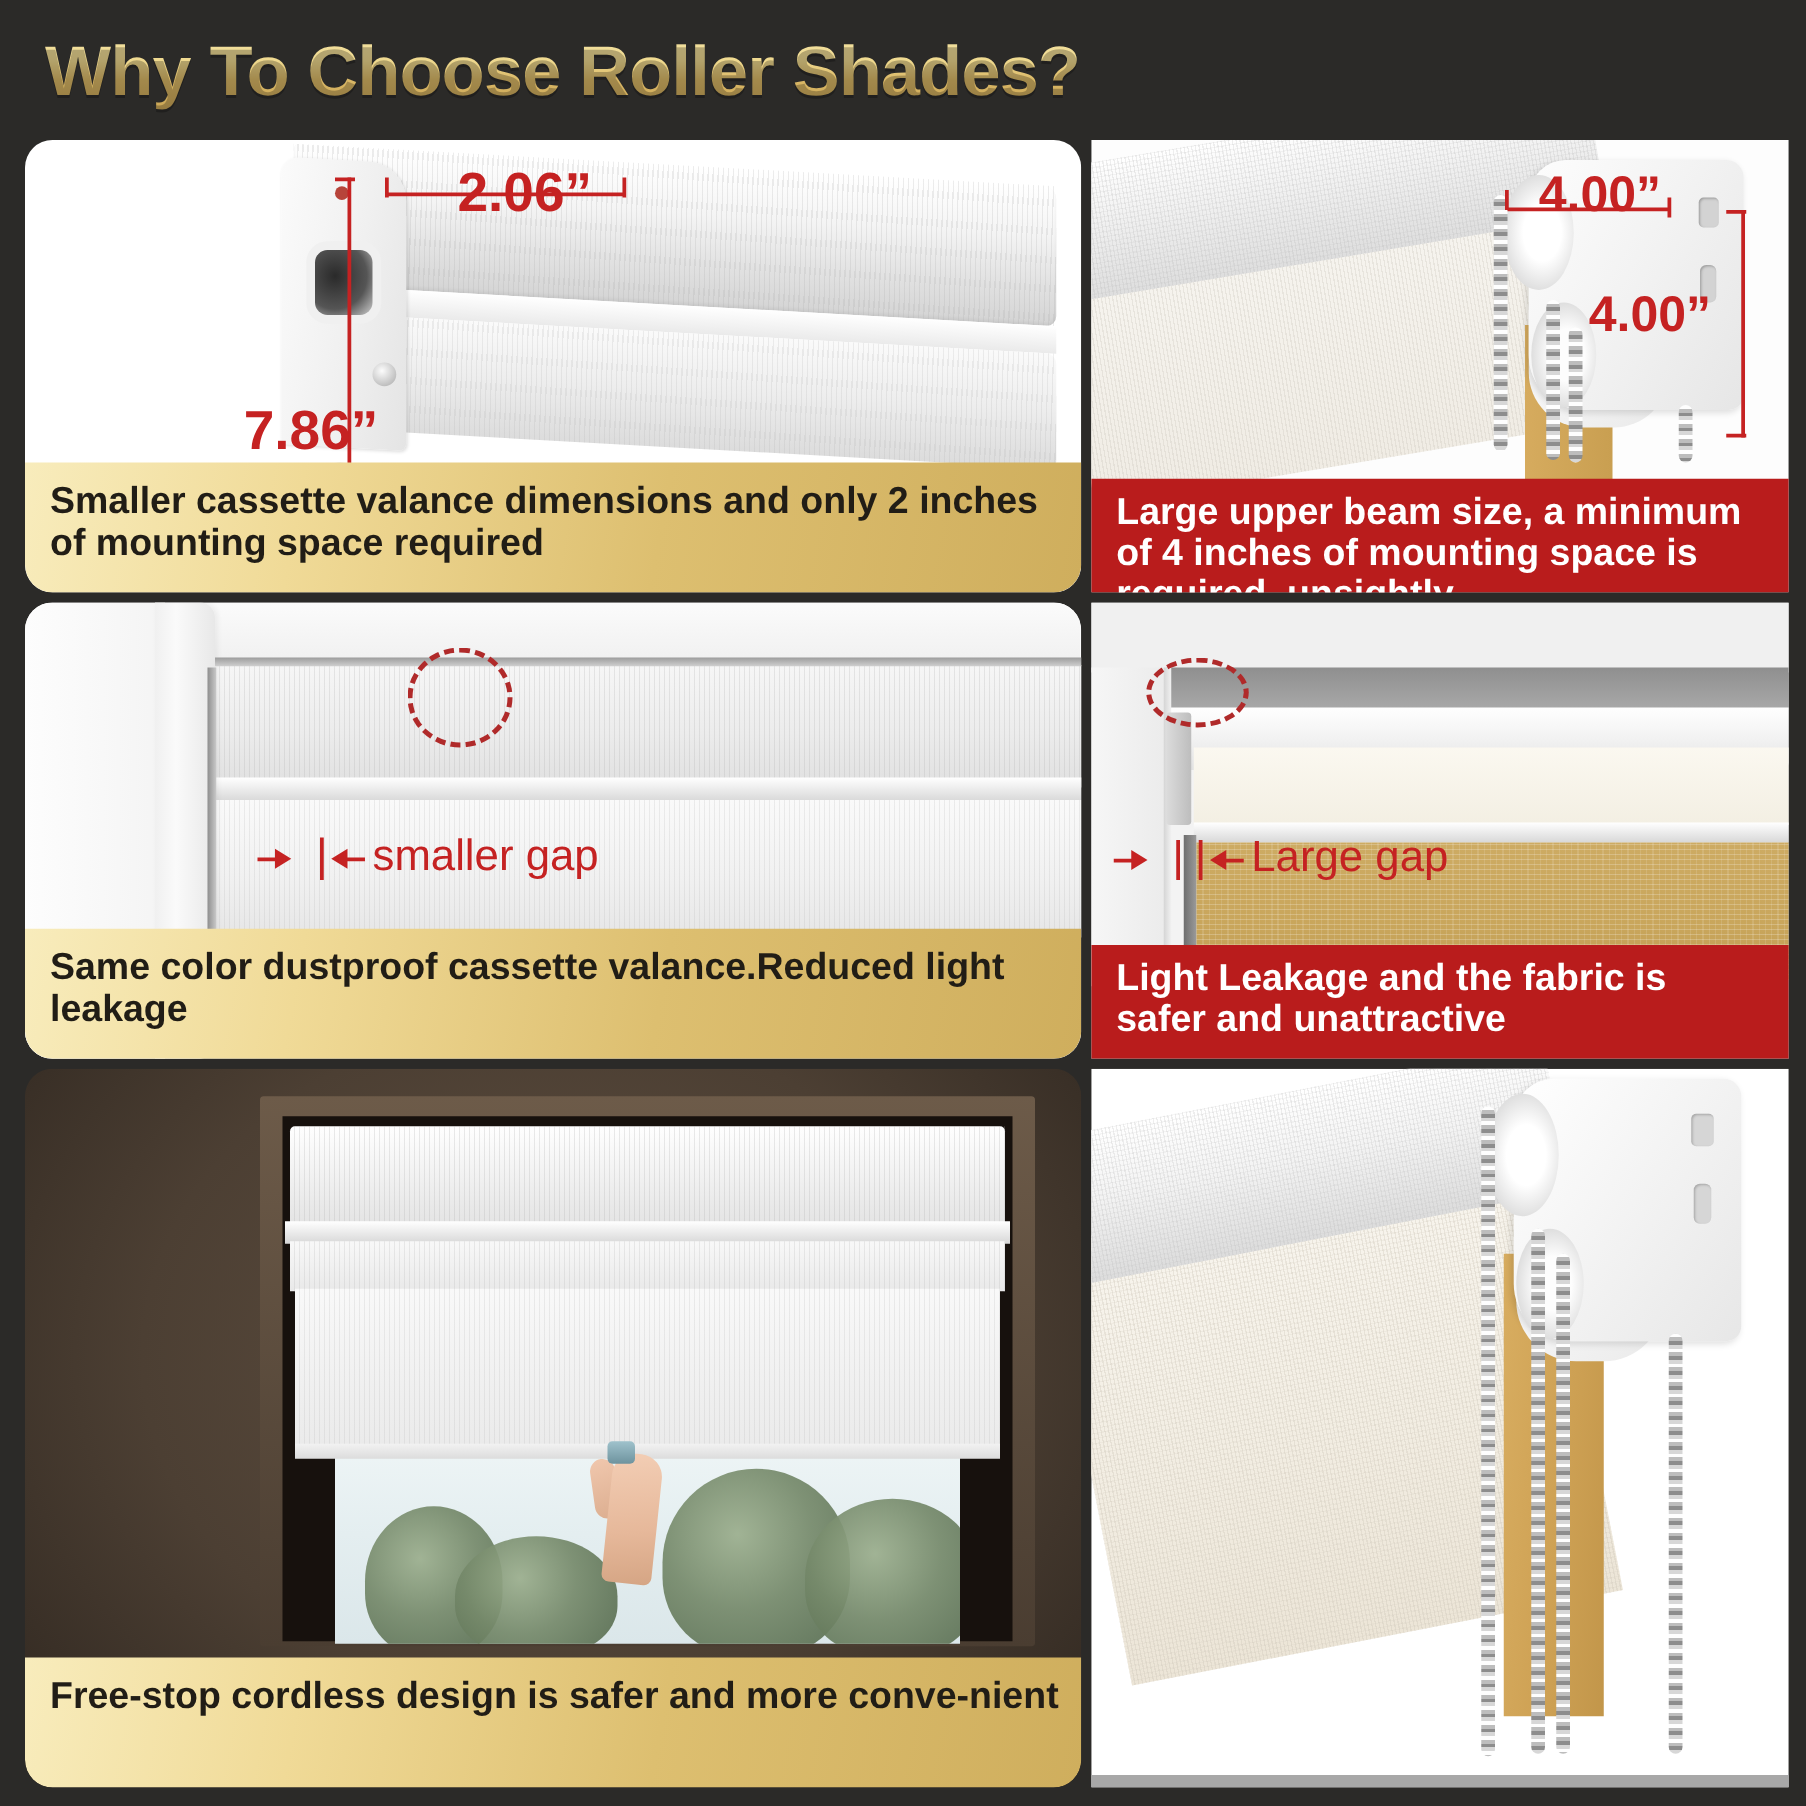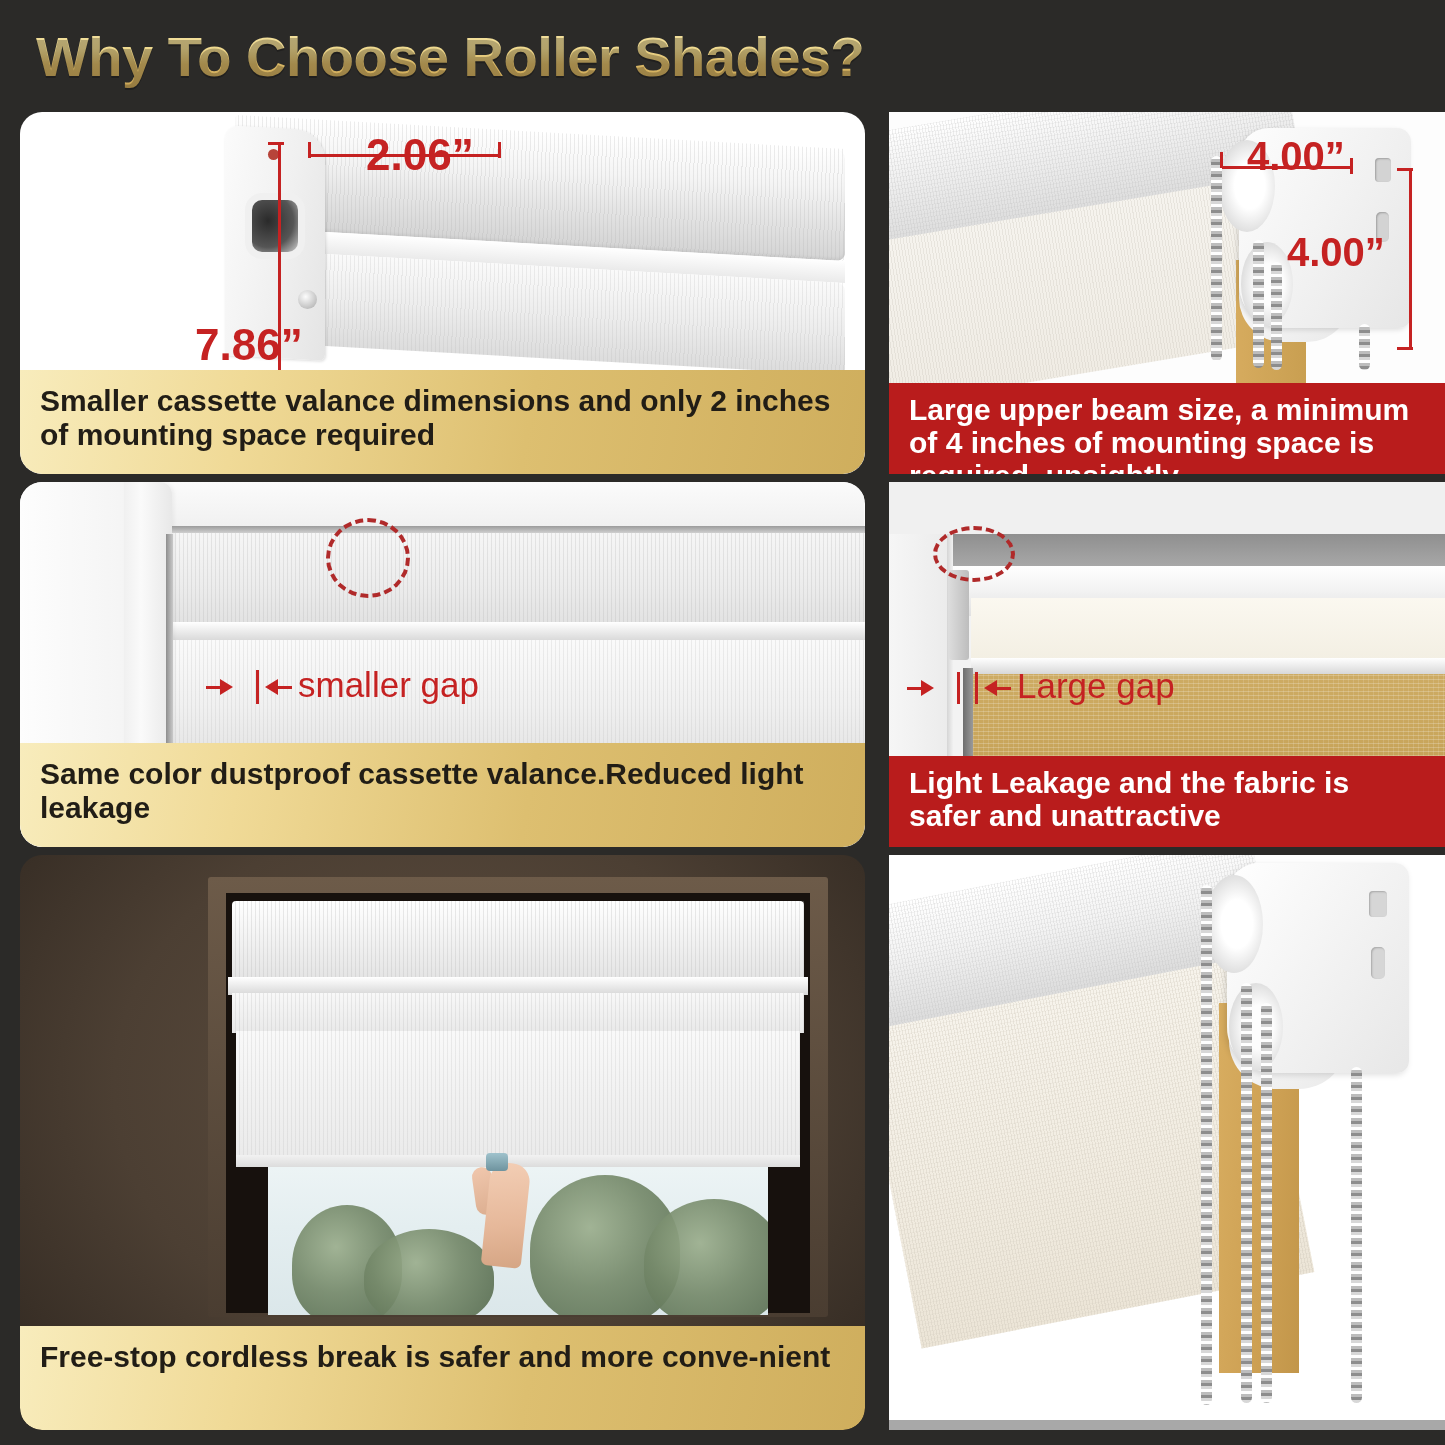--- a/index.html
+++ b/index.html
@@ -28,21 +28,21 @@
   }
 
   
   .grid {
     position: absolute;
     left: 20px; top: 112px;
     width: 1405px; height: 1318px;
     display: grid;
     grid-template-columns: 845px 558px;
     grid-template-rows: 362px 365px 575px;
-    gap: 8px 24px;
+    gap: 8px 8px;
   }
 
   .panel { position: relative; overflow: hidden; }
   .panel.left  { border-radius: 22px; }
   .panel.right { border-radius: 0; }
 
   .photo { position: absolute; inset: 0; overflow: hidden; }
 
   
   .caption {
@@ -590,21 +590,21 @@
 
         <div class="p5-valance"></div>
         <div class="p5-rail"></div>
         <div class="p5-valance2"></div>
         <div class="p5-shade"></div>
         <div class="p5-hem"></div>
         <div class="p5-grip"></div>
         <div class="p5-thumb"></div>
         <div class="p5-hand"></div>
       </div>
-      <div class="caption gold">Free-stop cordless break is safer and more conve-nient</div>
+      <div class="caption gold">Free-stop cordless design is safer and more conve-nient</div>
     </div>
 
     <div class="panel right">
       <div class="photo">
         <div class="p6-bg"></div>
         <div class="p6-fabric"></div>
         <div class="p6-tube"></div>
         <div class="p6-tan"></div>
         <div class="p6-bracket"></div>
         <div class="p6-bracket2"></div>

